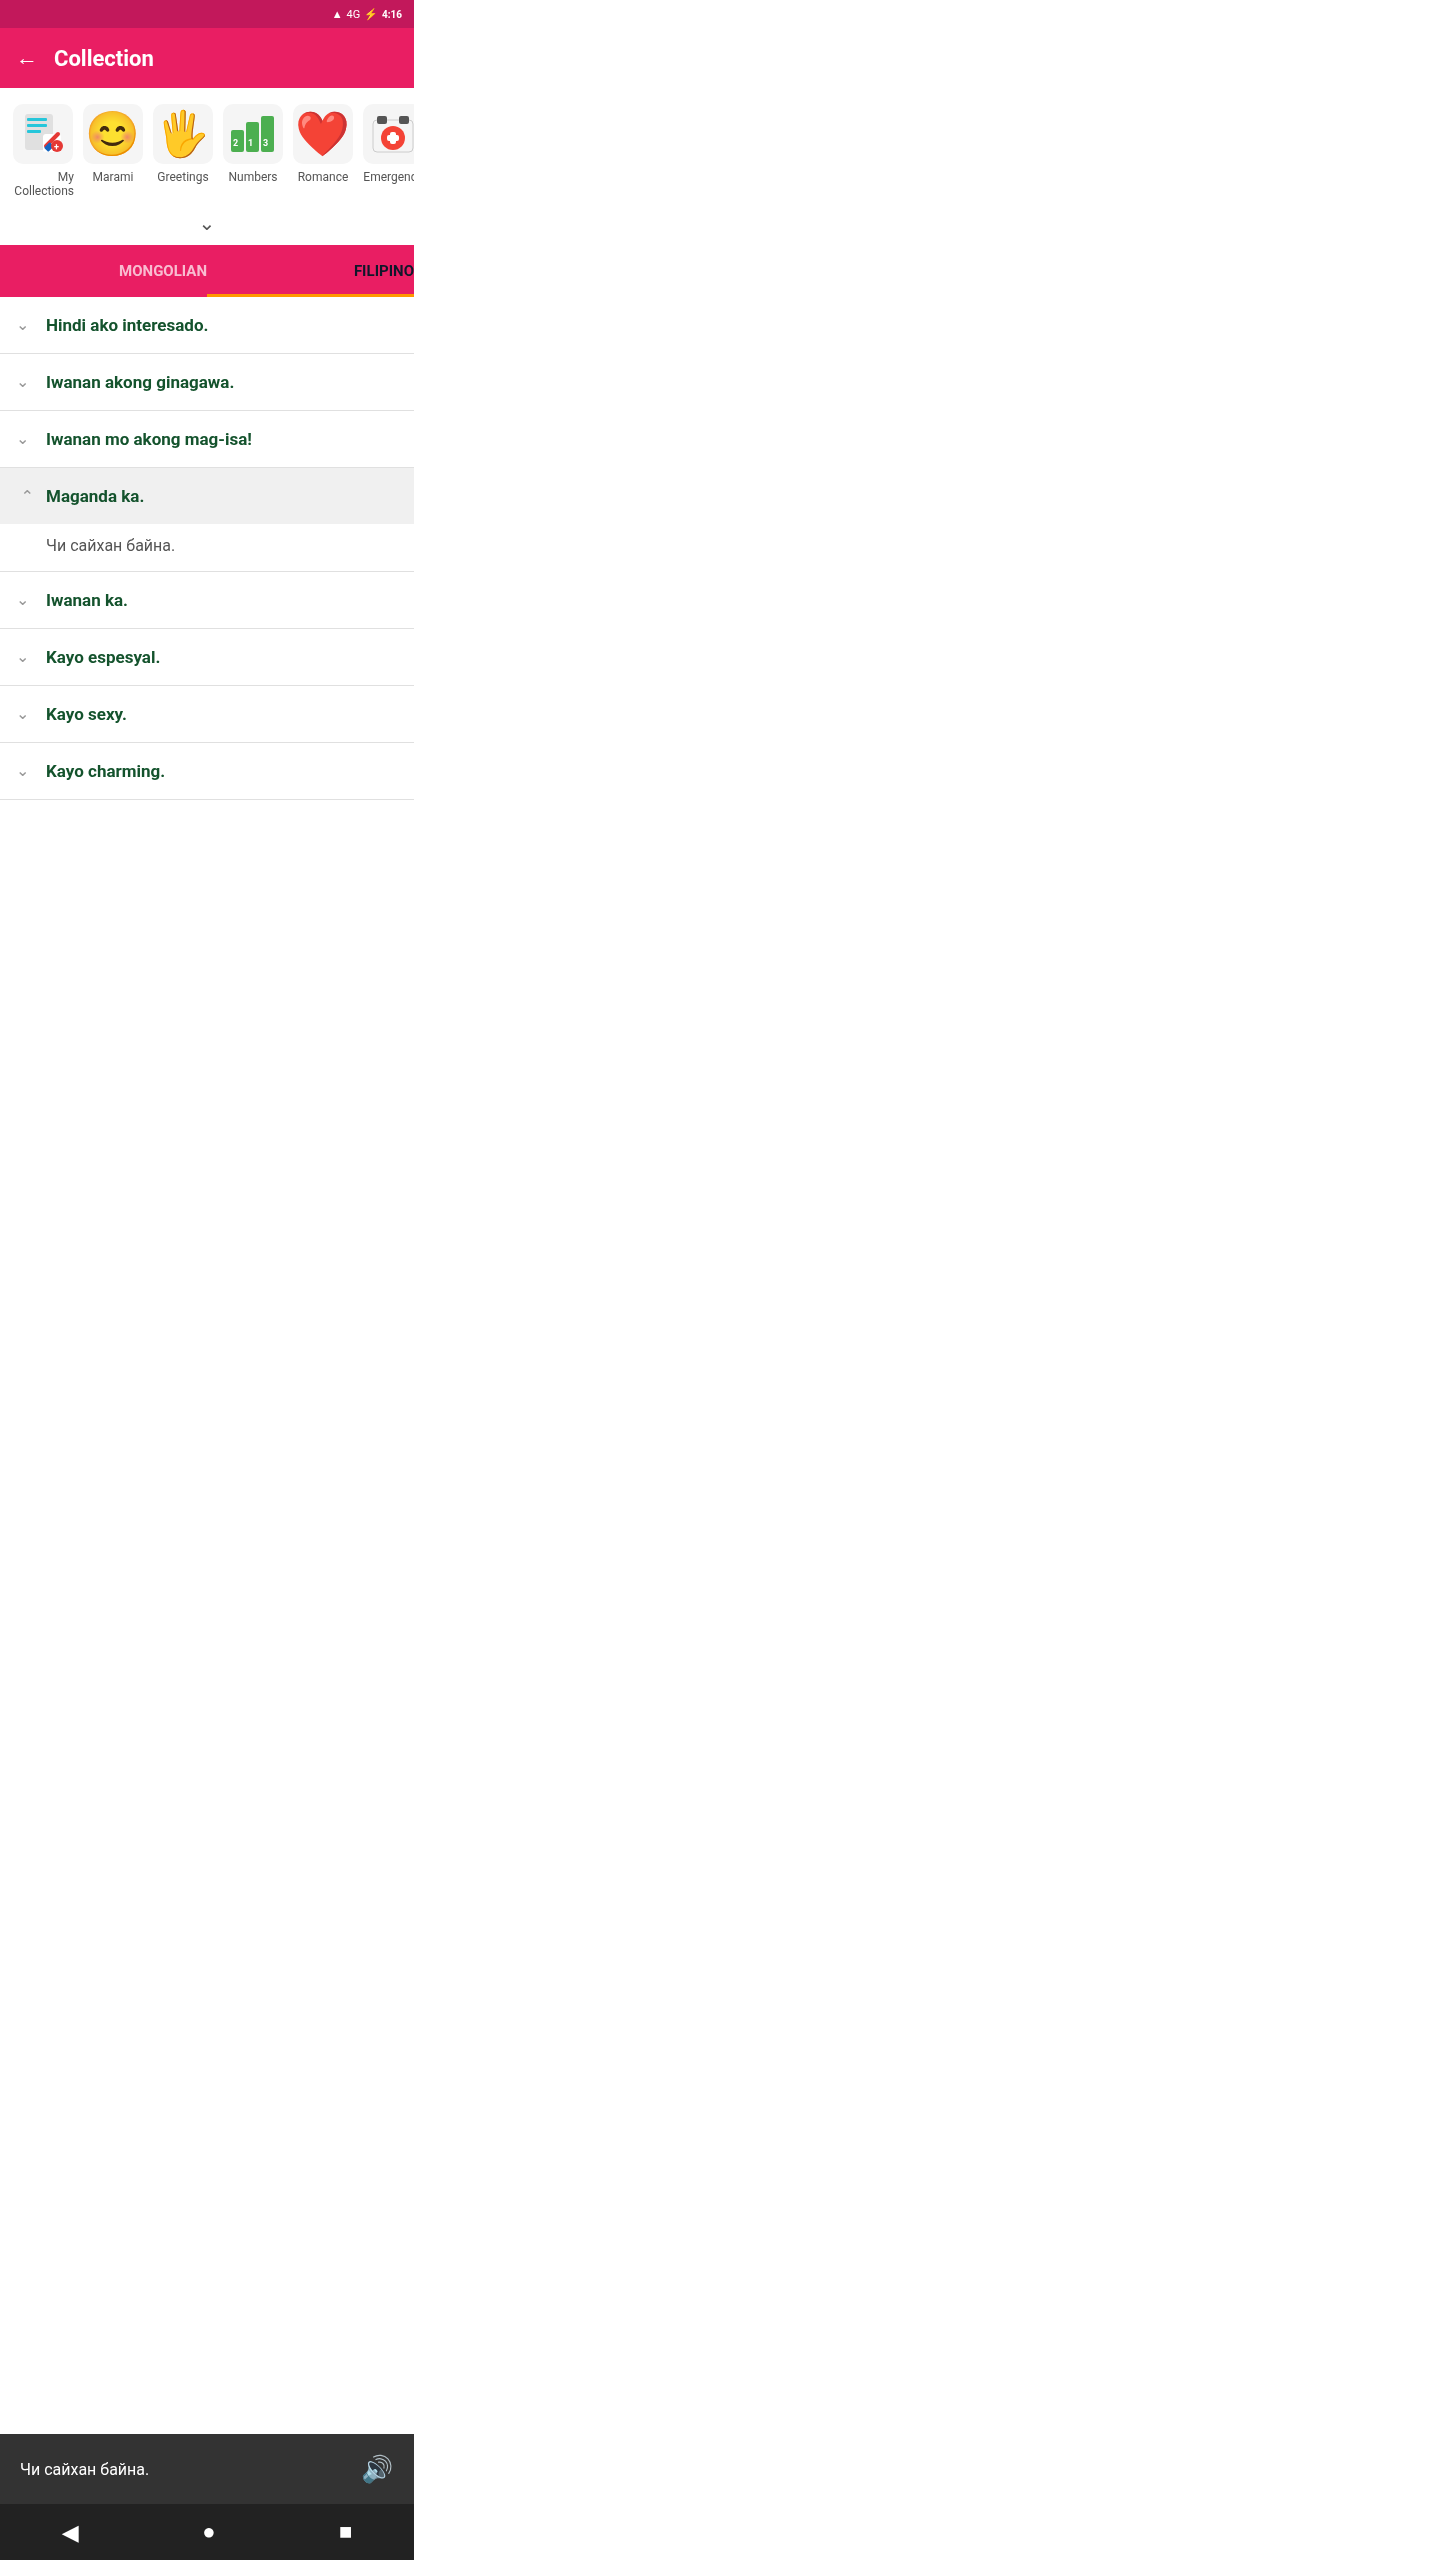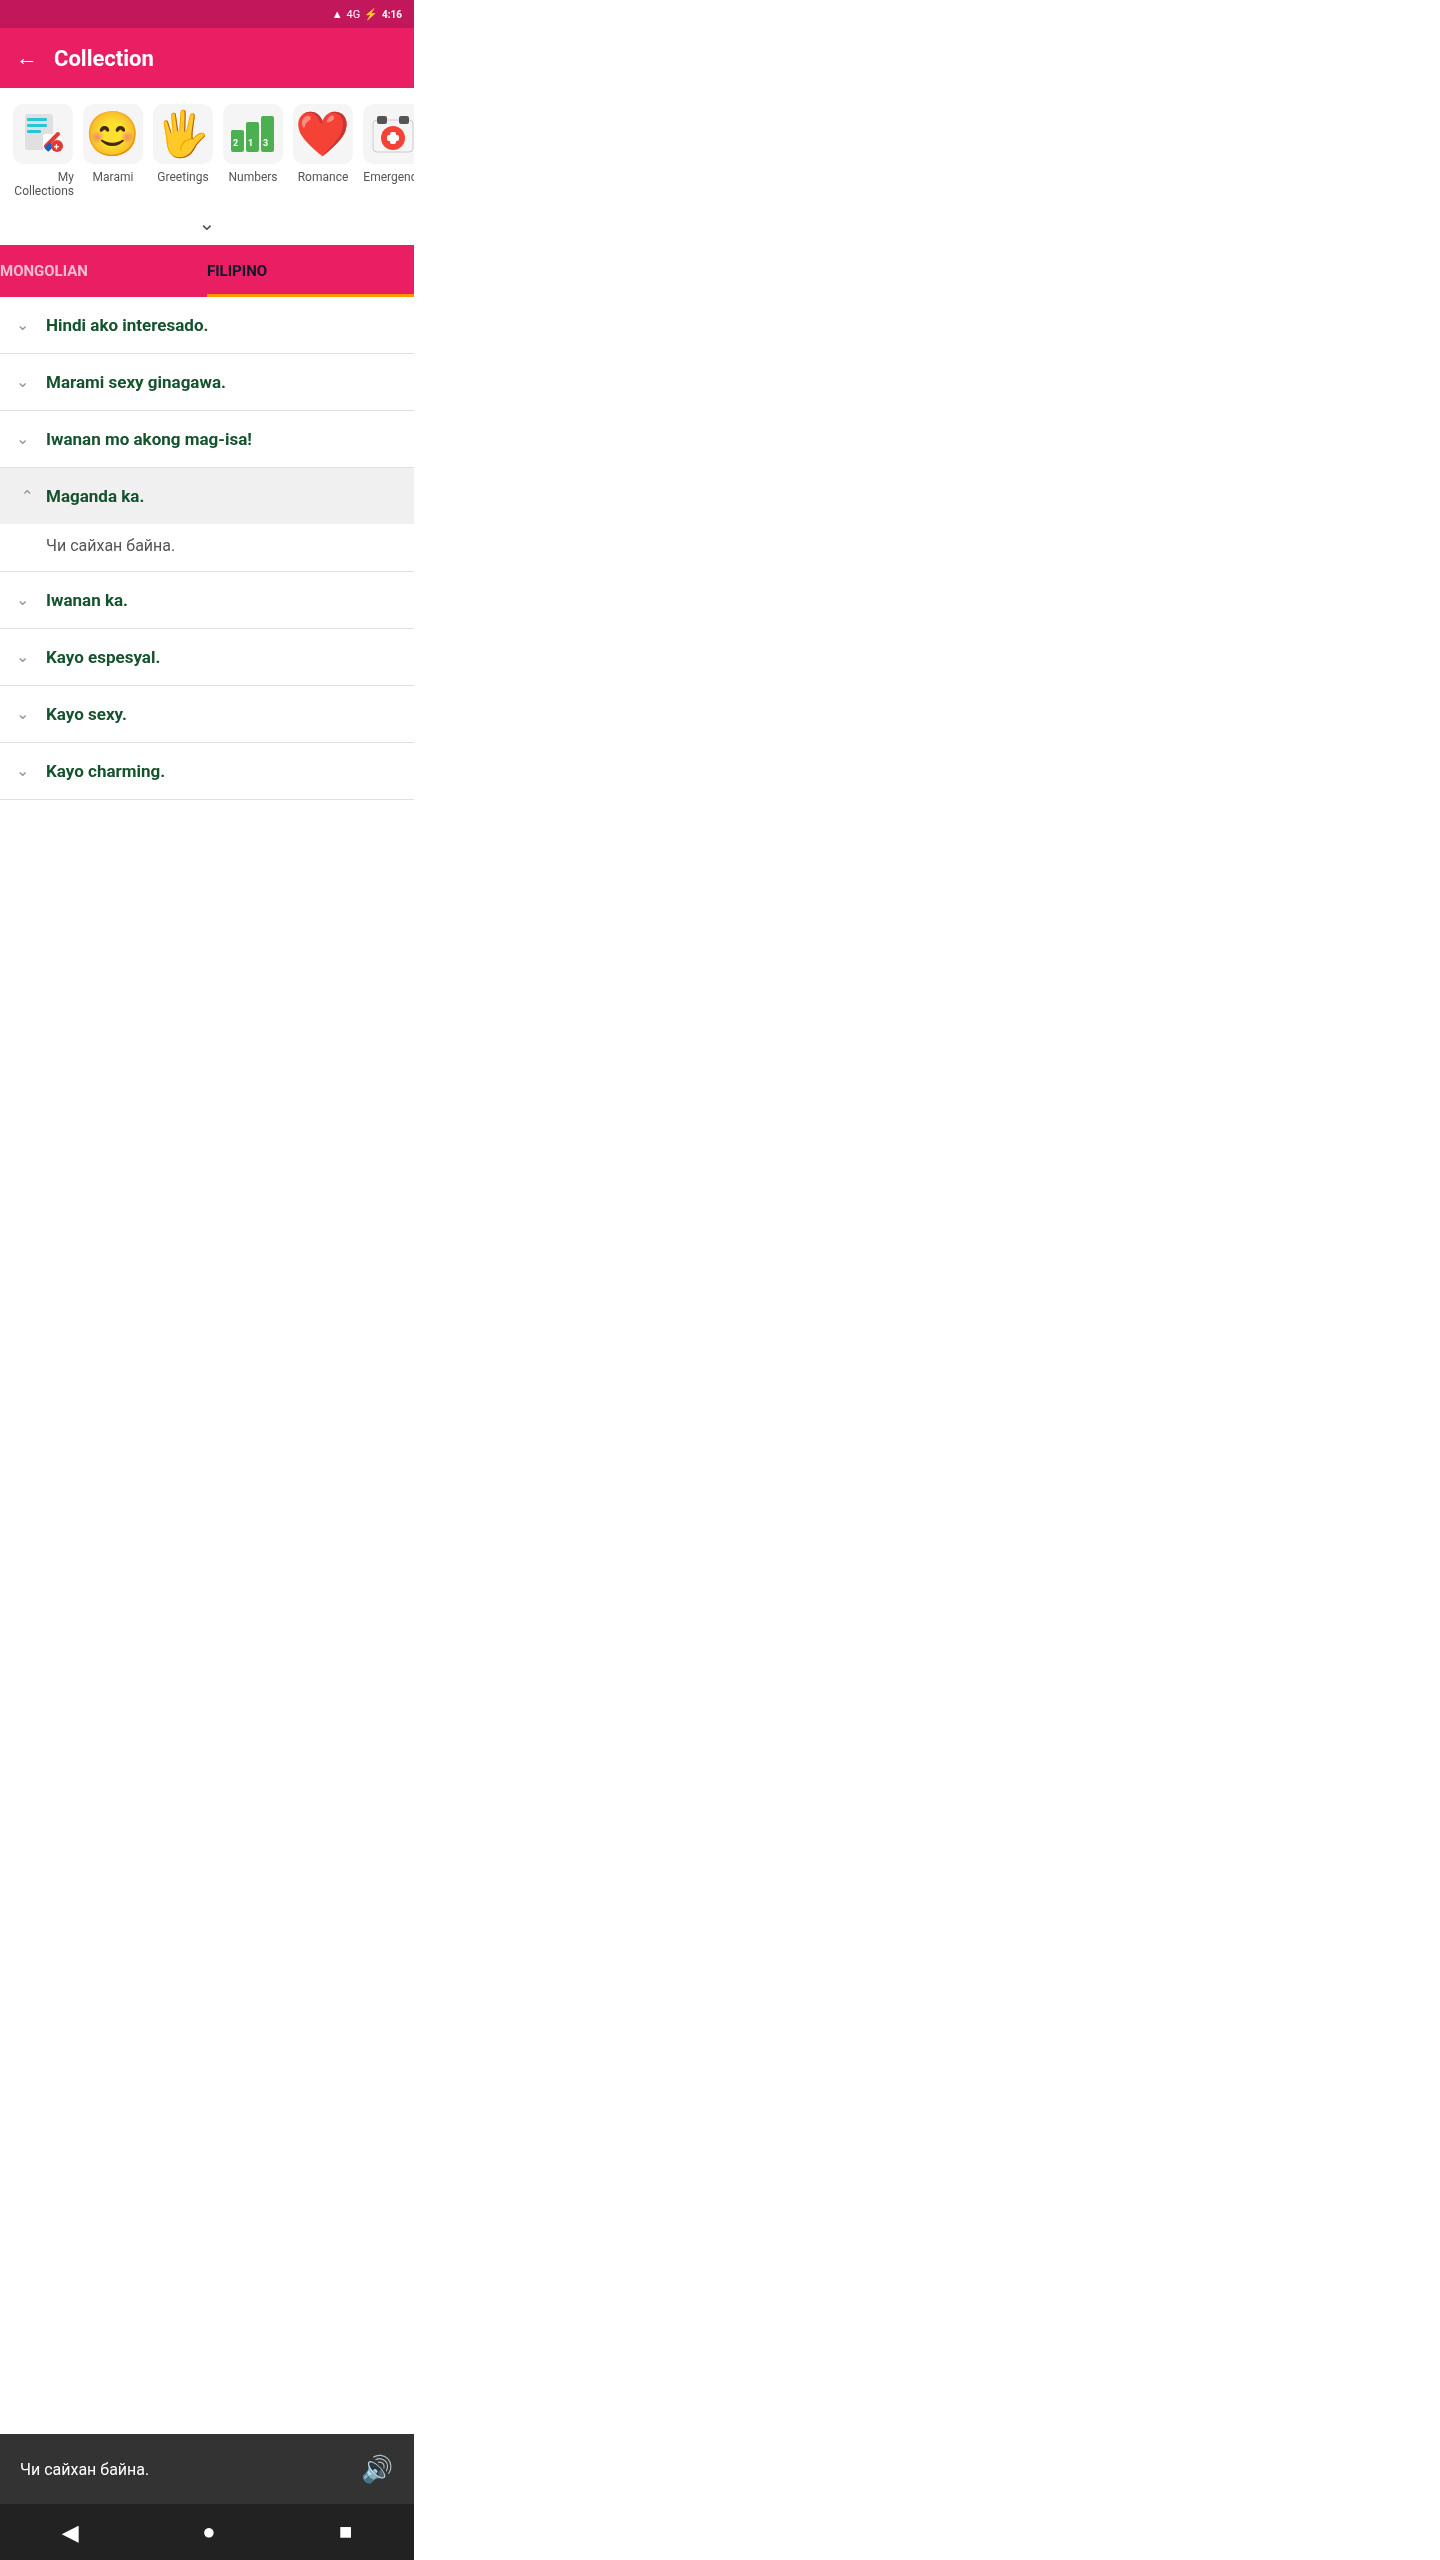--- a/index.html
+++ b/index.html
@@ -111,21 +111,21 @@
     
     .lang-tabs {
       display: flex;
       background: #e91e63;
       height: 52px;
     }
     .lang-tab {
       flex: 1;
       display: flex;
       align-items: center;
-      justify-content: flex-start;
+      justify-content: flex-end;
       font-size: 15px;
       font-weight: bold;
       cursor: pointer;
       position: relative;
     }
     .lang-tab.inactive {
       color: rgba(255,255,255,0.7);
     }
     .lang-tab.active {
       color: #0f172a;
@@ -324,21 +324,21 @@
     <div class="phrase-item">
       <div class="phrase-row">
         <span class="chevron-icon">⌄</span>
         <span class="phrase-text">Hindi ako interesado.</span>
       </div>
     </div>
 
     <div class="phrase-item">
       <div class="phrase-row">
         <span class="chevron-icon">⌄</span>
-        <span class="phrase-text">Marami sexy ginagawa.</span>
+        <span class="phrase-text">Iwanan akong ginagawa.</span>
       </div>
     </div>
 
     <div class="phrase-item">
       <div class="phrase-row">
         <span class="chevron-icon">⌄</span>
         <span class="phrase-text">Iwanan mo akong mag-isa!</span>
       </div>
     </div>
 

